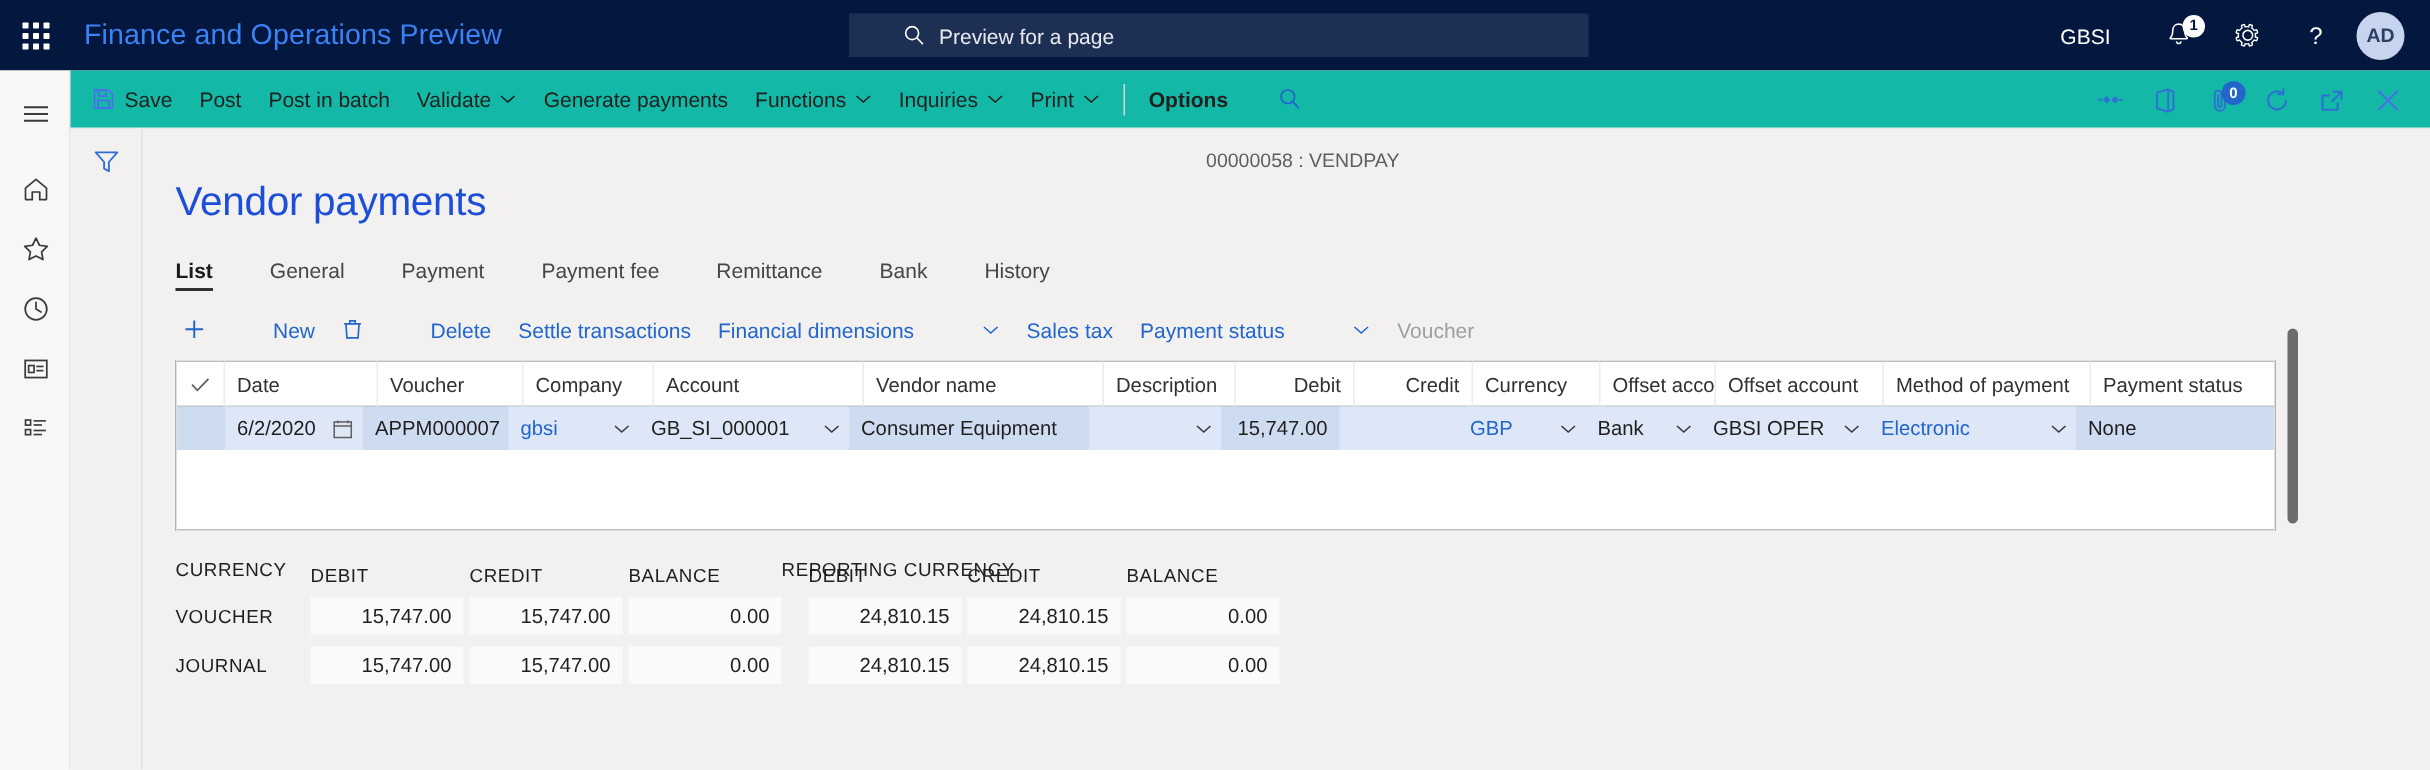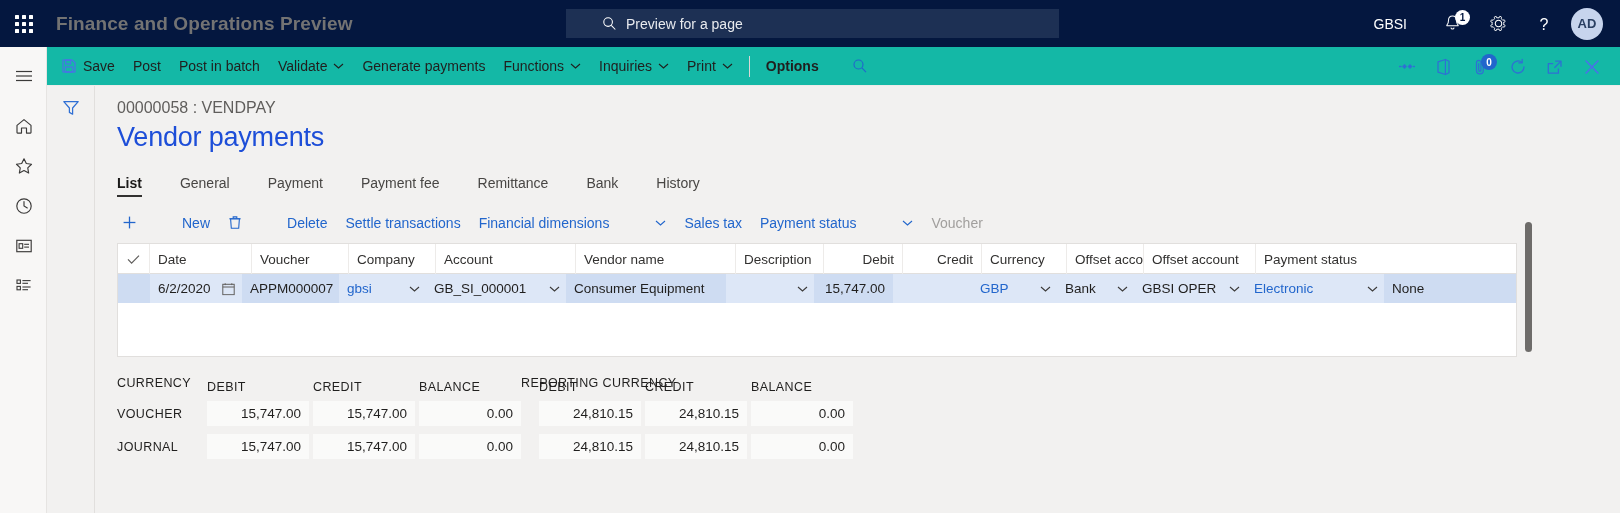--- a/index.html
+++ b/index.html
@@ -27,23 +27,23 @@
     display: grid;
     grid-template-columns: repeat(3, 4px);
     grid-template-rows: repeat(3, 4px);
     gap: 3px;
   }
   .waffle-grid i {
     display: block; width: 4px; height: 4px;
     background: #ffffff; border-radius: 0.5px;
   }
   #app-title {
-    color: #737373;
+    color: #3b82f6;
     font-size: 19px;
-    font-weight: bold;
+    font-weight: normal;
     margin-left: 8px;
     letter-spacing: 0.1px;
     white-space: nowrap;
   }
   #searchbox {
     position: absolute; left: 566px; top: 9px;
     width: 493px; height: 29px;
     background: #1d3054;
     display: flex; align-items: center;
     cursor: text;
@@ -153,23 +153,24 @@
     margin-top: 12px; margin-left: 14px;
     cursor: pointer; display: block;
   }
   #page-body {
     position: absolute; left: 49px; top: 0;
     width: 1524px; height: 427px;
     background: #f2f1f0;
     padding-left: 21px;
   }
   #breadcrumb {
-    font-size: 16px; color: #605e5c;
+    font-size: 13px; color: #605e5c;
     padding-top: 13px;
     white-space: nowrap;
+    text-align: center;
   }
   #page-title {
     font-size: 27px; font-weight: normal; color: #1d4ed8;
     margin-top: 5px; letter-spacing: -0.2px;
     white-space: nowrap;
   }
   #tabs {
     display: flex; align-items: flex-end;
     margin-top: 15px; height: 29px;
   }
@@ -572,20 +573,21 @@
         <div class="hcell" style="width:97px">Voucher</div>
         <div class="hcell" style="width:87px">Company</div>
         <div class="hcell" style="width:140px">Account</div>
         <div class="hcell" style="width:160px">Vendor name</div>
         <div class="hcell" style="width:88px">Description</div>
         <div class="hcell num" style="width:79px">Debit</div>
         <div class="hcell num" style="width:79px">Credit</div>
         <div class="hcell" style="width:85px">Currency</div>
         <div class="hcell" style="width:77px">Offset acco...</div>
         <div class="hcell" style="width:112px">Offset account</div>
+        <div class="hcell" style="width:138px">Method of payment</div>
         <div class="hcell last" style="width:102px">Payment status</div>
       </div>
 
       <div id="grid-row">
         <div class="dcell" style="width:32px"></div>
         <div class="dcell sel" style="width:92px">
           <span>6/2/2020</span>
           <span class="cal">
               <svg width="13" height="13" viewBox="0 0 13 13">
                 <rect x="0.8" y="1.8" width="11.4" height="10.4" fill="none" stroke="#605e5c" stroke-width="1"></rect>

